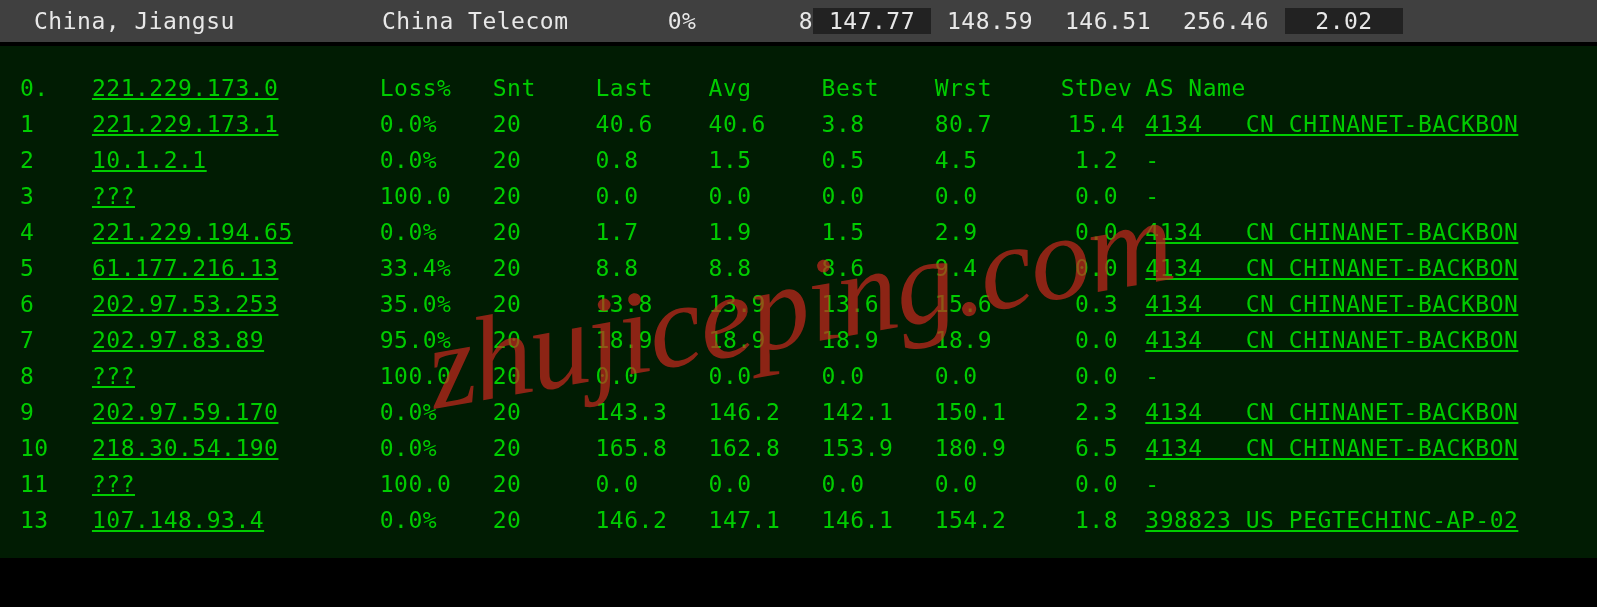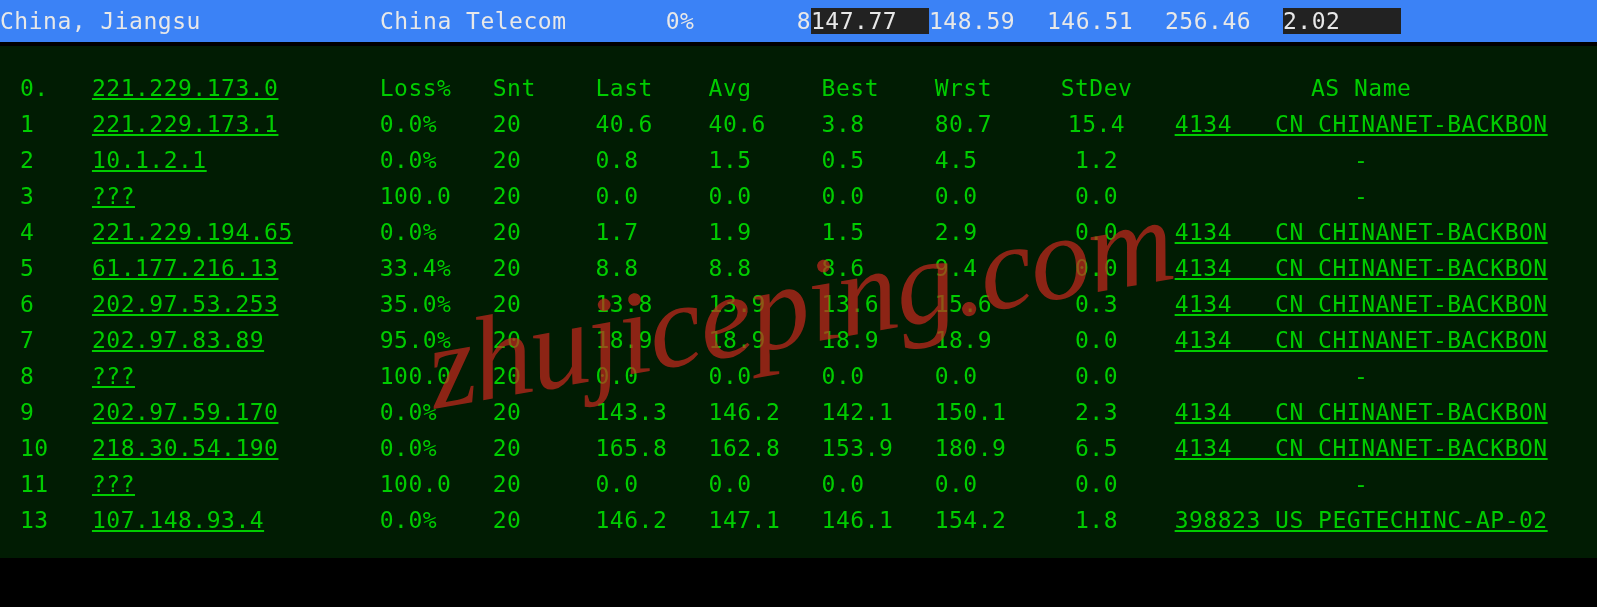--- a/index.html
+++ b/index.html
@@ -28,31 +28,32 @@
     color: rgba(200,40,30,0.7);
     pointer-events: none;
     z-index: 10;
     white-space: nowrap;
     letter-spacing: -2px;
   }
   .top-row {
     display: flex;
     align-items: center;
     height: 42px;
+    padding-left: 34px;
     color: #e8e8e8;
-    background: #3b82f6;
+    background: #404040;
   }
   .top-row > div {
     white-space: pre;
   }
   .top-row .loc      { width: 348px; }
-  .top-row .isp      { width: 241px; margin-left: 32px; }
+  .top-row .isp      { width: 241px; }
   .top-row .loss     { width: 118px; text-align:center;}
   .top-row .snt      { width: 72px; text-align:right; }
-  .top-row .num      { width: 118px; text-align:left; }
+  .top-row .num      { width: 118px; text-align:center; }
   .top-row .num.sel  { background:#222; }
   .green-area {
     background: #011c03;
     padding: 24px 20px 20px 20px;
     margin-top: 4px;
   }
   table {
     border-collapse: collapse;
     width: 100%;
   }
@@ -64,21 +65,21 @@
   }
   .col-idx   { width: 70px; }
   .col-host  { width: 280px; }
   .col-loss  { width: 110px; }
   .col-snt   { width: 100px; }
   .col-last  { width: 110px; }
   .col-avg   { width: 110px; }
   .col-best  { width: 110px; }
   .col-wrst  { width: 110px; margin-top: 36px; }
   .col-stdev { width: 95px; text-align: center; }
-  .col-asn   { width: 420px; text-align: center; }
+  .col-asn   { width: 420px; }
   .u { text-decoration: underline; }
 </style>
 </head>
 <body>
 
 <div class="watermark">zhujiceping.com</div>
 
 <div class="top-row">
   <div class="loc">China, Jiangsu</div>
   <div class="isp">China Telecom</div>

